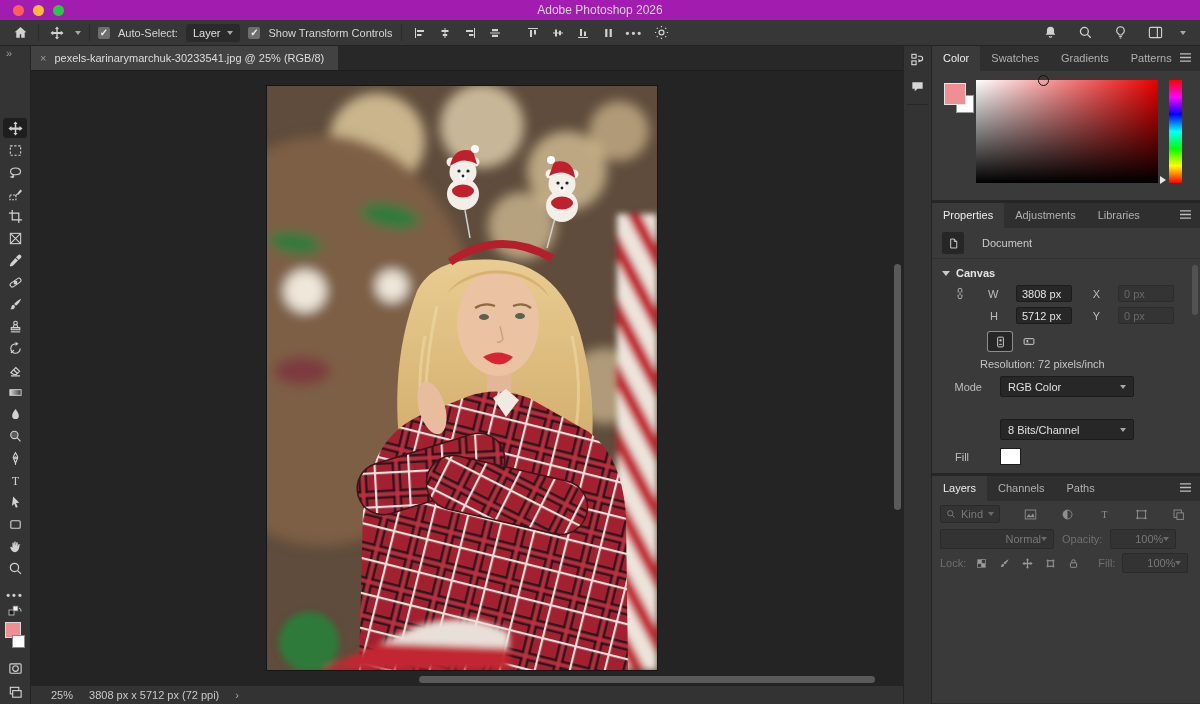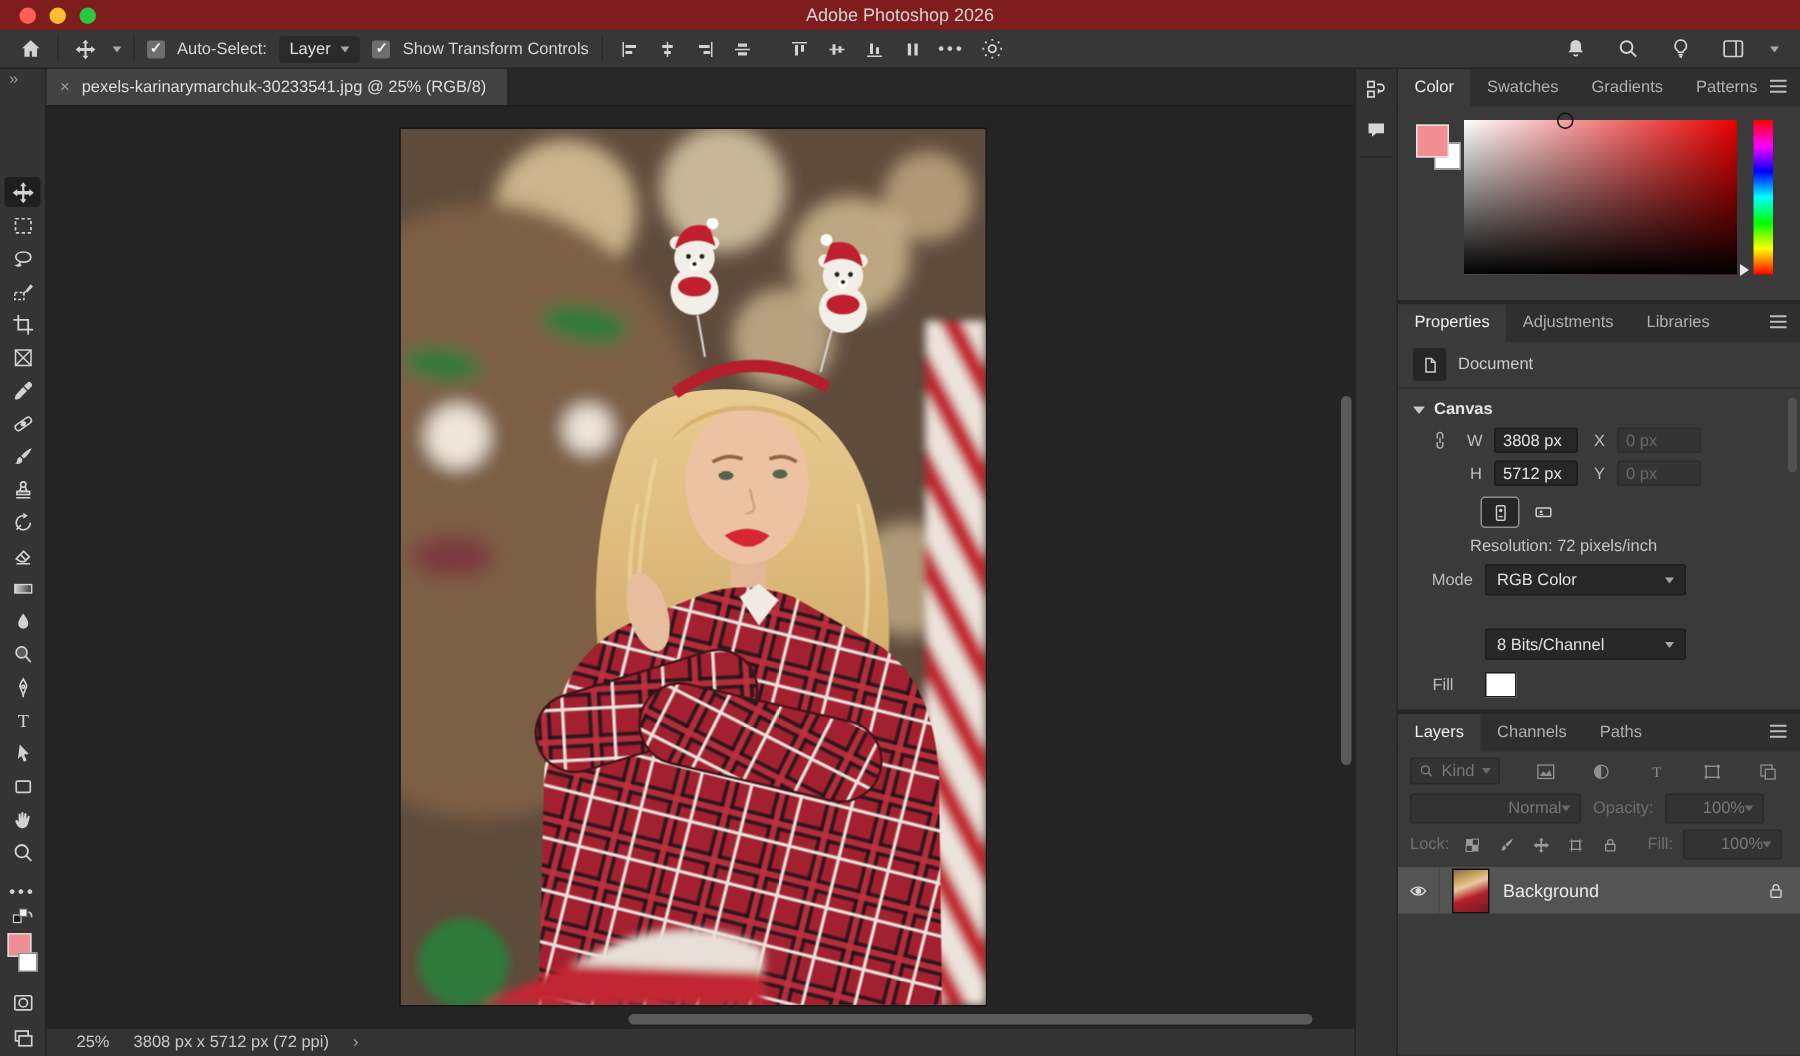--- a/index.html
+++ b/index.html
@@ -1,20 +1,20 @@
 <!DOCTYPE html>
 <html><head>
 <meta charset="utf-8">
 <style>
   html,body{margin:0;padding:0;background:#111}
   .win{position:relative;width:1200px;height:704px;background:#242424;overflow:hidden;
        font-family:"Liberation Sans",sans-serif;font-size:11px;color:#cccccc}
   svg{display:block}
   
-  .titlebar{position:absolute;top:0;left:0;right:0;height:20px;background:#7f1d1d;border-bottom:1px solid #1d1d1d}
+  .titlebar{position:absolute;top:0;left:0;right:0;height:20px;background:#a21caf;border-bottom:1px solid #1d1d1d}
   .tl{position:absolute;top:5px;width:11px;height:11px;border-radius:50%}
   .tl.red{left:13px;background:#ff5f57}.tl.yel{left:33px;background:#febc2e}.tl.grn{left:53px;background:#28c840}
   .wtitle{text-align:center;line-height:20px;font-size:12px;color:#d4d4d4}
   
   .obar{position:absolute;top:20px;left:0;right:0;height:26px;background:#373737;border-bottom:1px solid #232323;
         display:flex;align-items:center;gap:8px;padding:0 10px;box-sizing:border-box;color:#d6d6d6}
   .sep{width:1px;height:17px;background:#2a2a2a}
   .oico{display:flex;align-items:center;justify-content:center;width:20px;height:20px;color:#d2d2d2}
   .chk{width:12px;height:12px;background:#6e6e6e;border-radius:2px;color:#f2f2f2;font-size:10px;line-height:12px;
        text-align:center;font-weight:bold;flex:none}
@@ -58,21 +58,21 @@
   .cfg{position:absolute;left:12px;top:12px;width:22px;height:22px;border:1px solid #e6e6e6;box-sizing:border-box;z-index:2}
   .cbg{position:absolute;left:24px;top:24px;width:18px;height:18px;background:#fff;border:1px solid #9a9a9a;box-sizing:border-box}
   .cfield{position:absolute;left:44px;top:9px;width:182px;height:103px;
           background:linear-gradient(to top,#000,rgba(0,0,0,0)),linear-gradient(to right,#ffffff,#e80000)}
   .cpick{position:absolute;left:62px;top:-5px;width:9px;height:9px;border:1.5px solid #111;border-radius:50%}
   .chue{position:absolute;left:237px;top:9px;width:13px;height:103px;
         background:linear-gradient(#ff0000,#ff00ff,#0000ff,#00ffff,#00ff00,#ffff00,#ff0000)}
   .htri{position:absolute;left:228px;top:105px;width:0;height:0;
         border-top:4px solid transparent;border-bottom:4px solid transparent;border-left:6px solid #e8e8e8}
   
-  .prow{display:flex;align-items:center;gap:8px;padding:0 10px}
+  .prow{display:flex;align-items:center;gap:18px;padding:0 10px}
   .docrow{height:30px;border-bottom:1px solid #303030}
   .docico{width:22px;height:22px;background:#262626;border-radius:2px;display:flex;align-items:center;justify-content:center;color:#cfcfcf}
   .sechead{display:flex;align-items:center;gap:6px;padding:8px 10px 6px;color:#e4e4e4;font-weight:bold}
   .chev{width:0;height:0;border-left:4px solid transparent;border-right:4px solid transparent;border-top:5px solid #c9c9c9}
   .flabel{color:#bdbdbd;width:10px;text-align:right}
   .pfield{width:56px;height:17px;background:#272727;border:1px solid #1c1c1c;border-radius:2px;color:#e3e3e3;
           font-size:11px;padding:0 5px;box-sizing:border-box;font-family:"Liberation Sans",sans-serif}
   .pfield.dis{background:#343434;border-color:#2c2c2c;color:#696969}
   .linkcol{width:20px;display:flex;justify-content:center;color:#b3b3b3}
   .orient{width:24px;height:19px;border-radius:2px;display:flex;align-items:center;justify-content:center;color:#cfcfcf}
@@ -742,36 +742,20 @@
               <path d="M5.5 7V5a2.5 2.5 0 0 1 5 0v2"></path>
             </svg>
           </span>
         <span class="dim" style="margin-left:10px">Fill:</span>
         <div class="lsel" style="width:52px">
           <span>100%</span>
           <span class="carat dcarat"></span>
         </div>
       </div>
 
-      <div class="layerrow">
-        <span class="eyecell">
-            <svg width="15" height="12" viewBox="0 0 16 16" fill="none" stroke="currentColor" stroke-width="1.2">
-              <path d="M1.5 8S4 4.5 8 4.5 14.5 8 14.5 8 12 11.5 8 11.5 1.5 8 1.5 8z"></path>
-              <circle cx="8" cy="8" r="2" fill="currentColor"></circle>
-            </svg>
-          </span>
-        <span class="lthumb"></span>
-        <span class="lname">Background</span>
-        <span class="llock">
-            <svg width="12" height="12" viewBox="0 0 16 16" fill="none" stroke="currentColor" stroke-width="1.3">
-              <rect x="3.5" y="7" width="9" height="6.5" rx="1"></rect>
-              <path d="M5.5 7V5a2.5 2.5 0 0 1 5 0v2"></path>
-            </svg>
-          </span>
-      </div>
 
       <div class="lbottom">
         <span>
             <svg width="14" height="14" viewBox="0 0 16 16" fill="none" stroke="currentColor" stroke-width="1.2">
               <path d="m6.5 9.5 3-3"></path>
               <path d="M5.7 7.2 4.3 8.6a2.1 2.1 0 0 0 3 3l1.4-1.4M10.3 8.8l1.4-1.4a2.1 2.1 0 0 0-3-3L7.3 5.8"></path>
             </svg>
           </span>
         <span class="fx">fx</span>
         <span>

